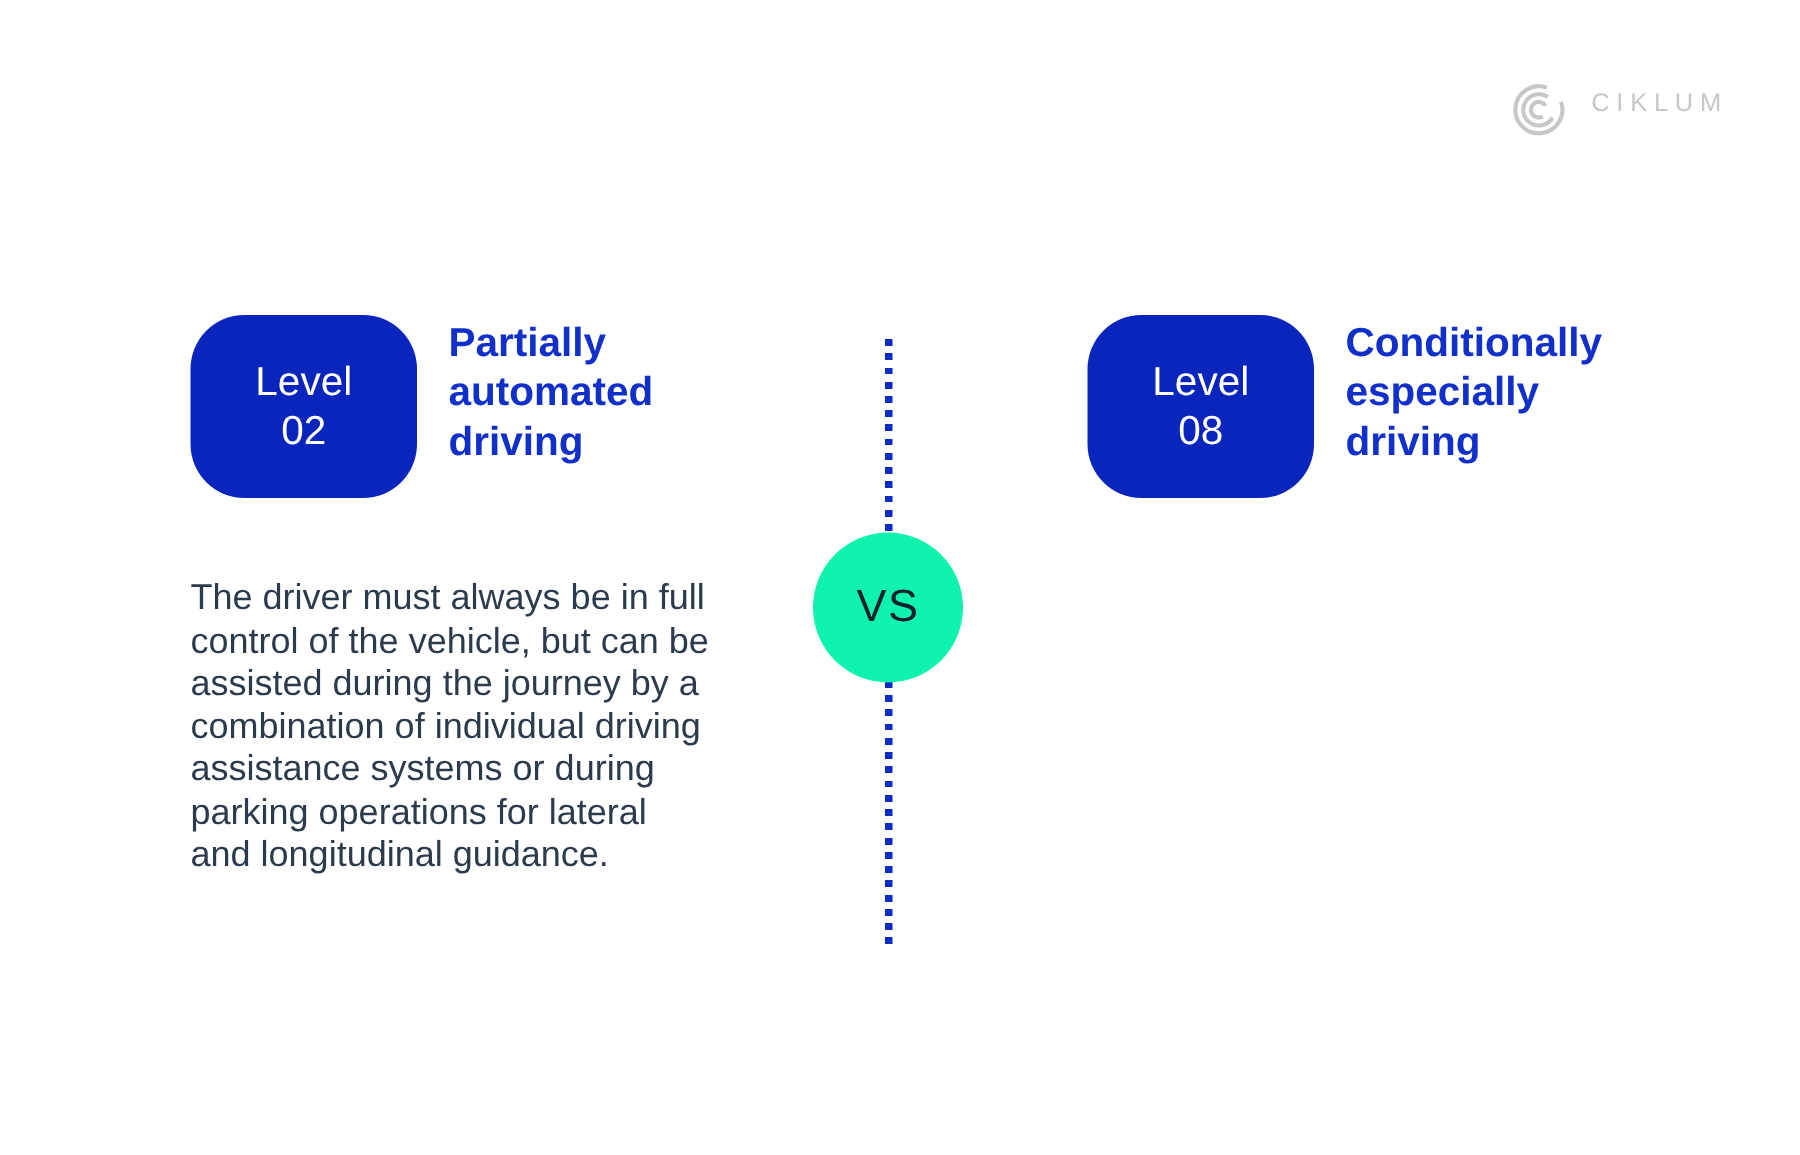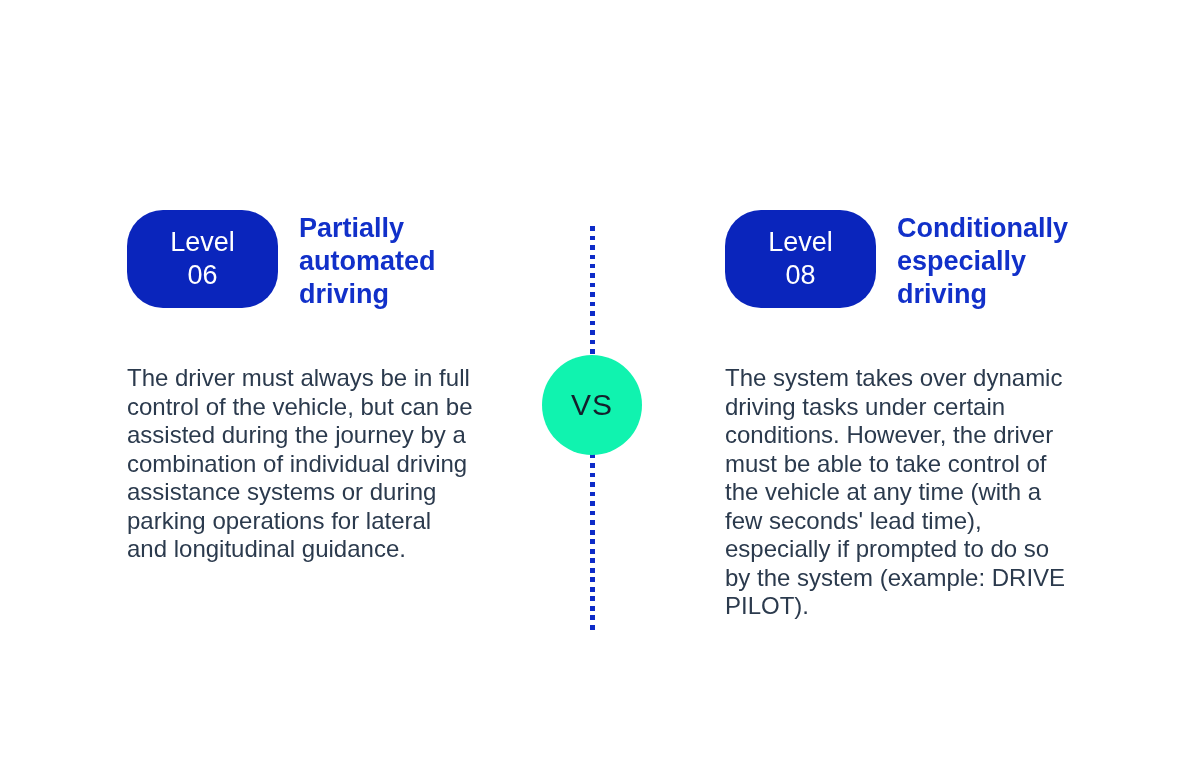--- a/index.html
+++ b/index.html
@@ -30,21 +30,21 @@
   }
 
   
   .card { position: absolute; top: 210px; width: 346px; }
   .card-left  { left: 127px; }
   .card-right { left: 725px; }
 
   .card-head { display: flex; align-items: flex-start; }
   .level-badge {
     width: 151px;
-    height: 98px;
+    height: 122px;
     border-radius: 36px;
     background: var(--accent-blue, #0a25bc);
     color: #ffffff;
     display: flex;
     flex-direction: column;
     align-items: center;
     justify-content: center;
     font-size: 27px;
     line-height: 33px;
     flex: none;
@@ -96,41 +96,50 @@
     font-weight: 500;
     letter-spacing: 1px;
     color: var(--vs-text, #14202c);
   }
 </style>
 </head>
 <body>
 
 <div class="canvas">
 
+  <div class="brand">
+    <svg width="42" height="46" viewBox="0 0 40 44">
+      <g fill="none" stroke="#c7c7c7" stroke-width="2.6">
+        <path d="M 23.1 11.9 A 15 15 0 1 0 32.1 20.9"></path>
+        <path d="M 23.7 17.8 A 10 10 0 1 0 26.7 31"></path>
+        <path d="M 22.3 23.5 A 5 5 0 1 0 20.5 30.3"></path>
+      </g>
+    </svg>
+    <span class="brand-text">CIKLUM</span>
+  </div>
 
   <section class="card card-left">
     <div class="card-head">
       <div class="level-badge">
         <span>Level</span>
-        <span>06</span>
+        <span>02</span>
       </div>
       <h2 class="card-title">Partially automated driving</h2>
     </div>
     <p class="card-desc">The driver must always be in full control of the vehicle, but can be assisted during the journey by a combination of individual driving assistance systems or during parking operations for lateral and longitudinal guidance.</p>
   </section>
 
   <section class="card card-right">
     <div class="card-head">
       <div class="level-badge">
         <span>Level</span>
         <span>08</span>
       </div>
       <h2 class="card-title">Conditionally especially driving</h2>
     </div>
-    <p class="card-desc">The system takes over dynamic driving tasks under certain conditions. However, the driver must be able to take control of the vehicle at any time (with a few seconds' lead time), especially if prompted to do so by the system (example: DRIVE PILOT).</p>
   </section>
 
   <div class="divider-line"></div>
 
   <div class="vs-circle">
     <span>VS</span>
   </div>
 
 </div>
 

